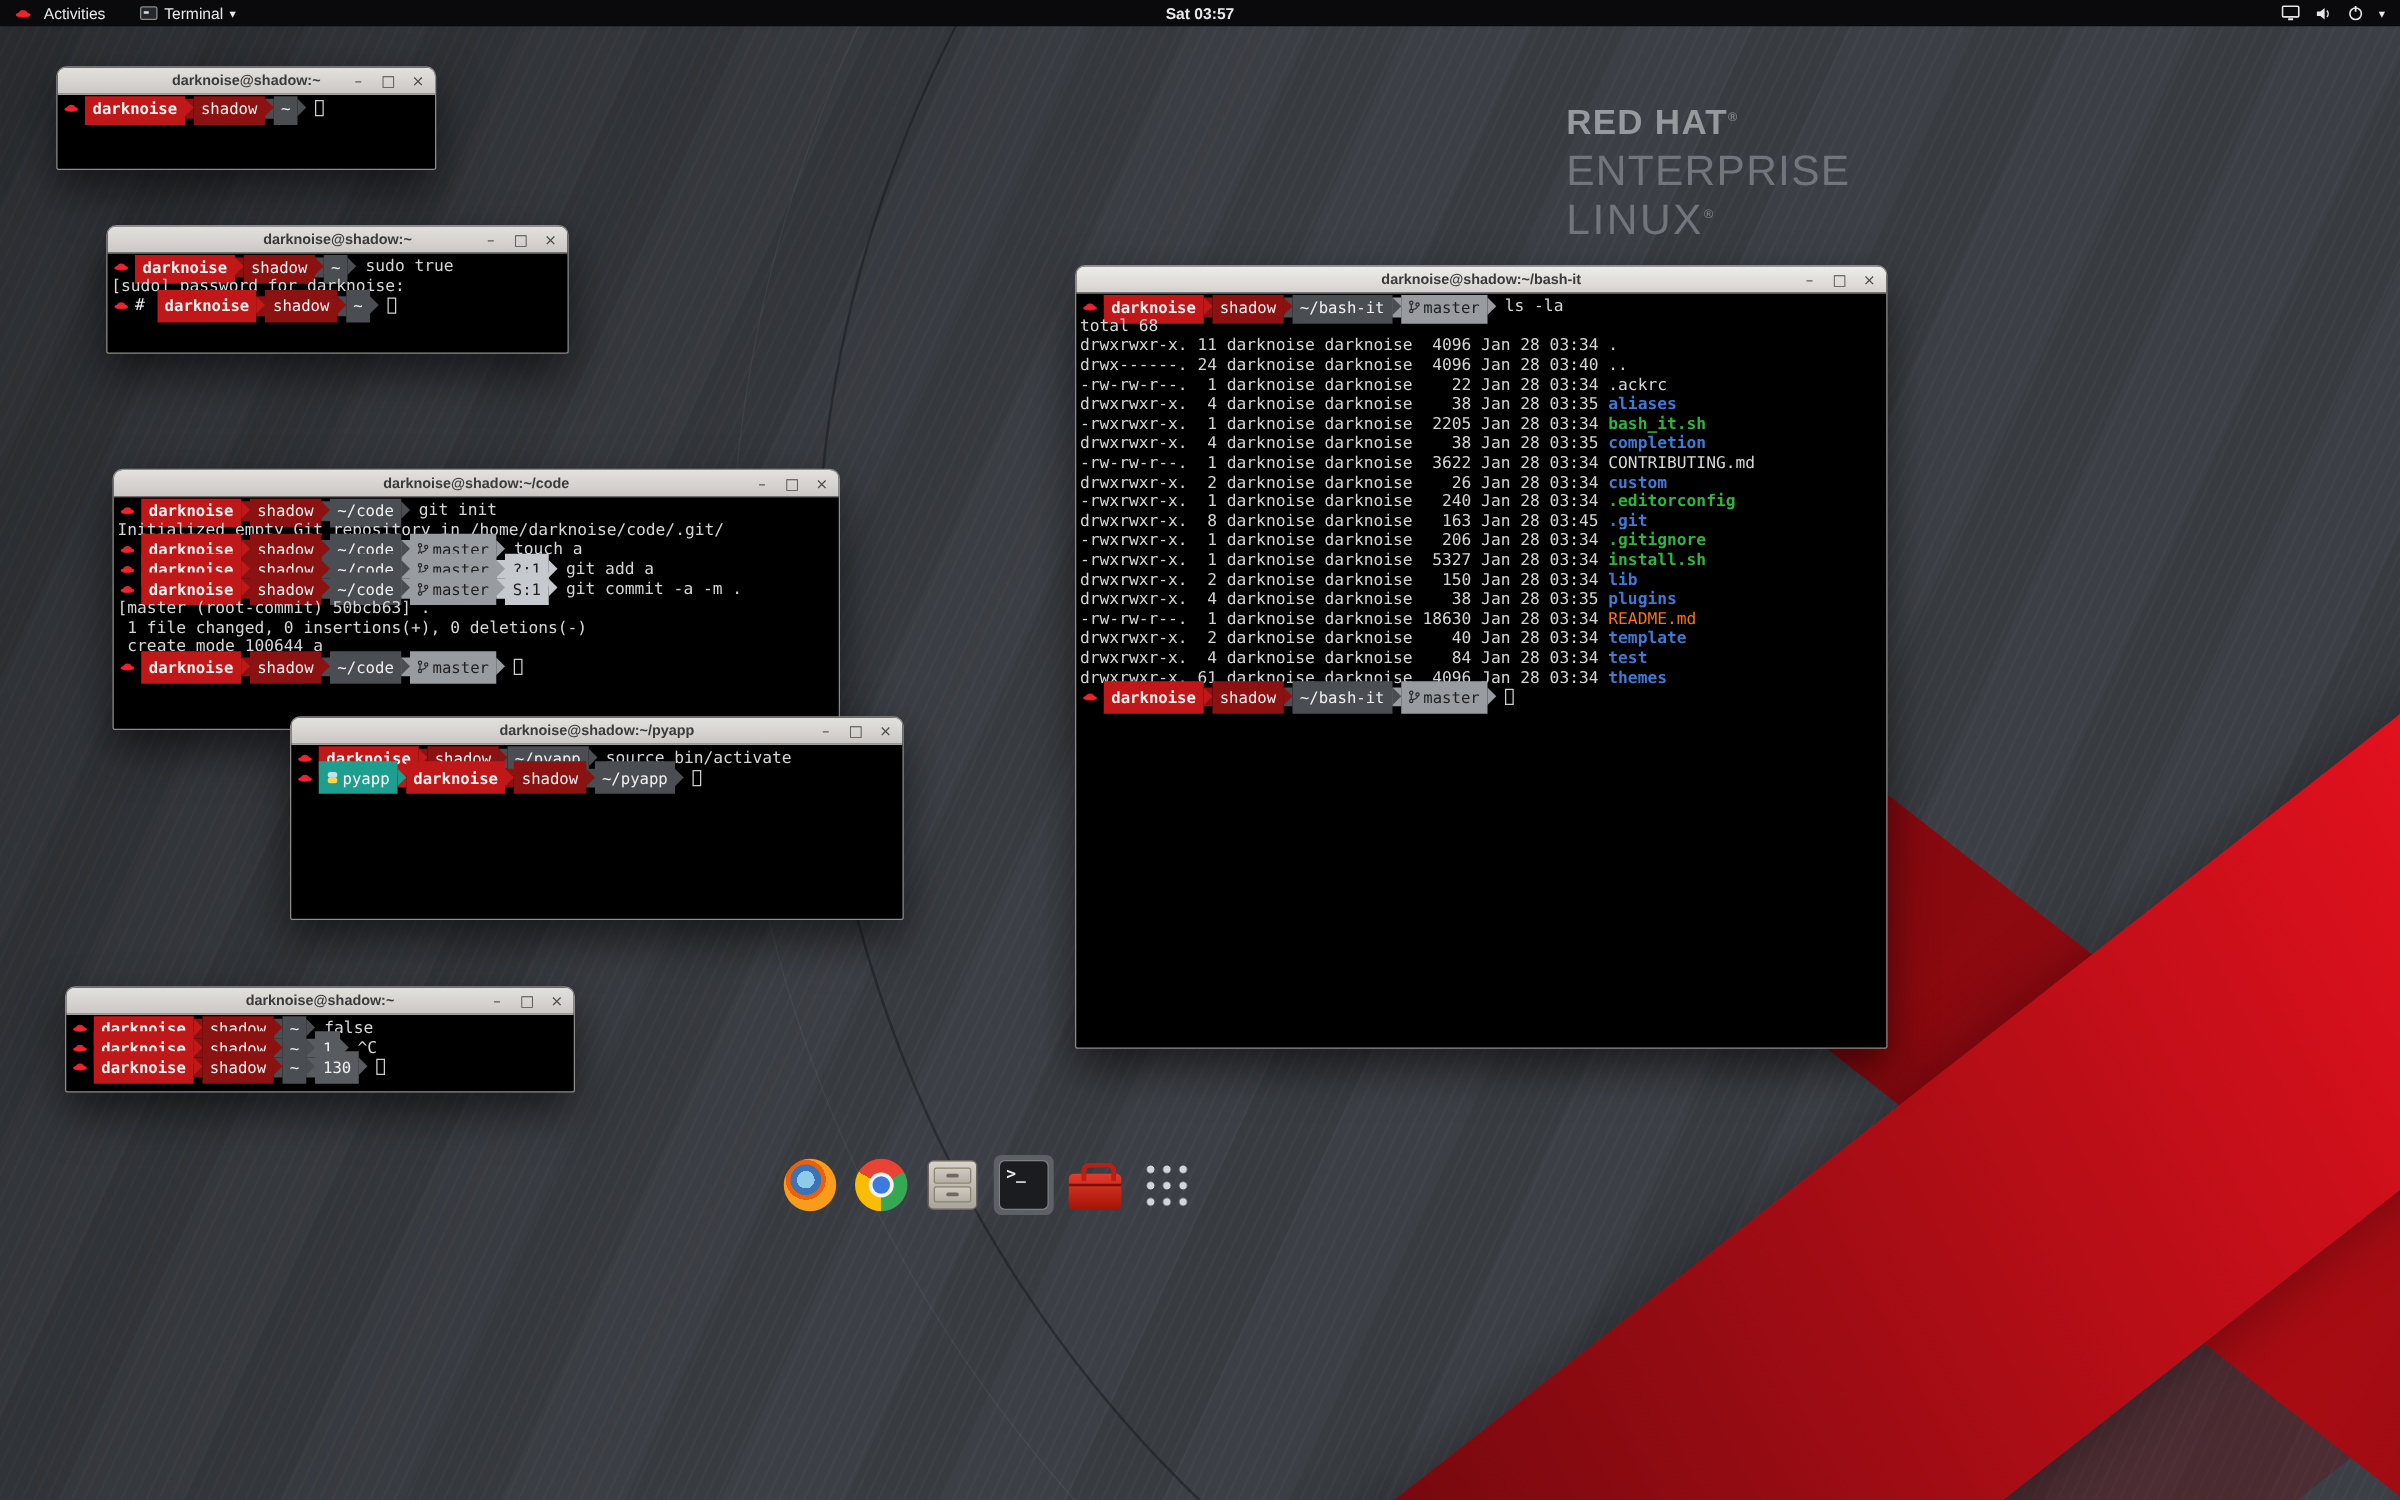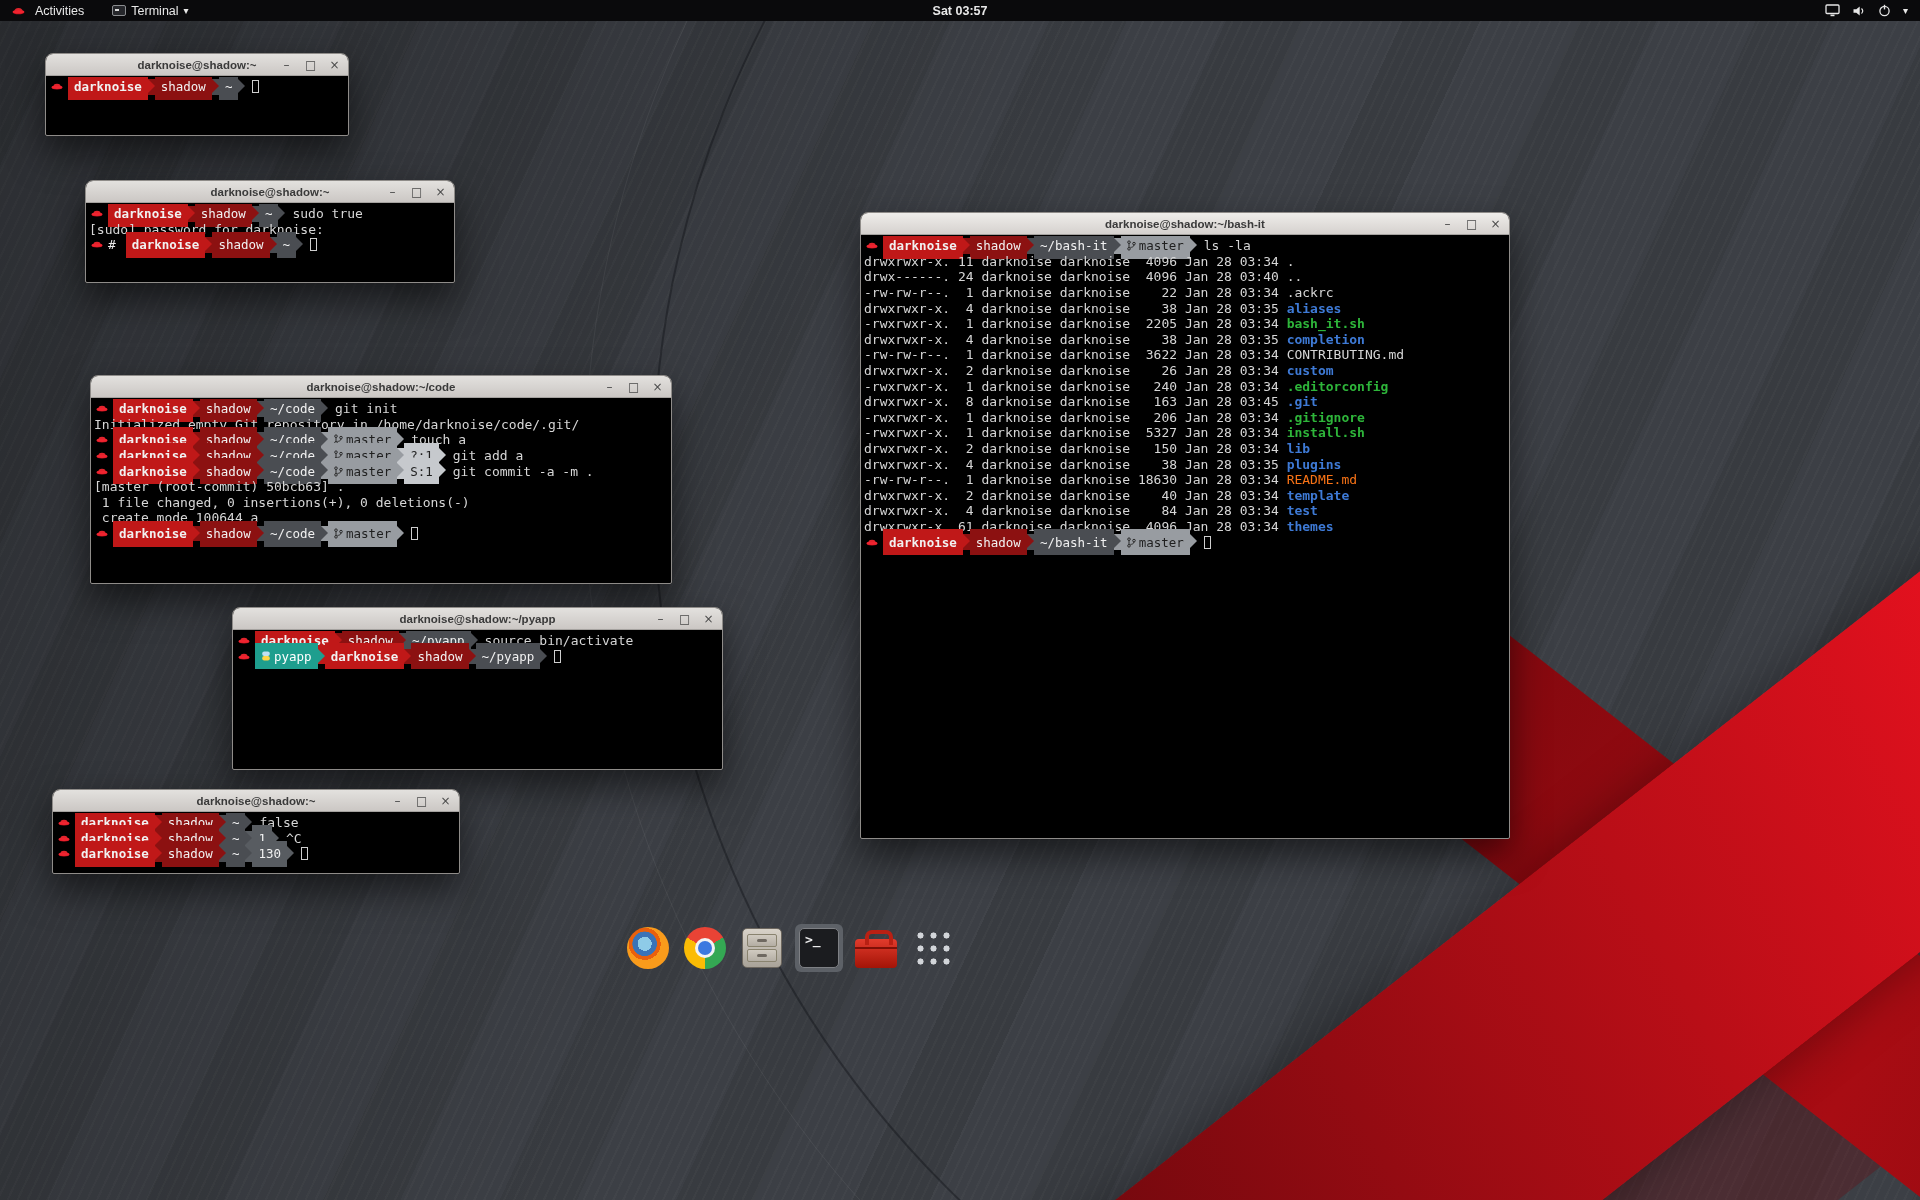--- a/index.html
+++ b/index.html
@@ -107,20 +107,25 @@
 </style>
 </head>
 <body>
 
 <div class="wallpaper">
   <div class="arc-b"></div>
   <div class="arc-a"></div>
   <div class="ribbon-under"></div>
   <div class="ribbon-cross"></div>
   <div class="ribbon-main"></div>
+  <div class="branding">
+    <div class="brand-1"><span>RED HAT</span><sup>®</sup></div>
+    <div class="brand-2">ENTERPRISE</div>
+    <div class="brand-3"><span>LINUX</span><sup>®</sup></div>
+  </div>
 </div>
 
 <div class="topbar">
   <div class="tb-item tb-activities">
     <svg class="hat" width="13" height="10" viewBox="0 0 12 9">
         <path d="M2.2 5.2a3.8 3.4 0 0 1 7.6 0z" fill="#e0242c"></path>
         <ellipse cx="6" cy="5.6" rx="5.4" ry="1.9" fill="#c8101c"></ellipse>
         <ellipse cx="6" cy="5.2" rx="5.4" ry="1.7" fill="#ef2430"></ellipse>
       </svg>
     <span>Activities</span>
@@ -245,21 +250,21 @@
           <ellipse cx="6" cy="5.2" rx="5.4" ry="1.7" fill="#ef2430"></ellipse>
         </svg><span class="seg" style="background: rgb(192, 24, 24); color: rgb(241, 241, 241); font-weight: bold;"><span>darknoise</span></span><span class="sep" style="background: rgb(140, 17, 17);"><span class="tri" style="border-left-color: rgb(192, 24, 24);"></span></span><span class="seg" style="background: rgb(140, 17, 17); color: rgb(241, 241, 241);"><span>shadow</span></span><span class="sep" style="background: rgb(74, 77, 82);"><span class="tri" style="border-left-color: rgb(140, 17, 17);"></span></span><span class="seg" style="background: rgb(74, 77, 82); color: rgb(241, 241, 241);"><span>~/code</span></span><span class="sep" style="background: rgb(152, 156, 161);"><span class="tri" style="border-left-color: rgb(74, 77, 82);"></span></span><span class="seg" style="background: rgb(152, 156, 161); color: rgb(31, 31, 31);"><svg width="9" height="11" viewBox="0 0 9 11" style="margin-right:3px;flex:none">
             <circle cx="2" cy="2.2" r="1.3" fill="none" stroke="#2a2a2a"></circle>
             <circle cx="2" cy="8.8" r="1.3" fill="none" stroke="#2a2a2a"></circle>
             <circle cx="7" cy="3.6" r="1.3" fill="none" stroke="#2a2a2a"></circle>
             <path d="M2 3.6v3.8M7 5c0 1.6-2 2.4-3.6 2.4" fill="none" stroke="#2a2a2a"></path>
           </svg><span>master</span></span><span class="sep" style="background: transparent;"><span class="tri" style="border-left-color: rgb(152, 156, 161);"></span></span><span class="cursor" style="border-color: rgb(207, 207, 207);"></span></div>
     </div>
 </div>
 
-<div class="window" style="left:232px;top:607px;width:491px;height:163px;z-index:13;">
+<div class="window" style="left:232px;top:573px;width:491px;height:163px;z-index:13;">
   <div class="titlebar">
     <span class="title">darknoise@shadow:~/pyapp</span>
     <span class="winbtns">
       <span class="wbtn">–</span>
       <span class="wbtn">□</span>
       <span class="wbtn">×</span>
     </span>
   </div>
   <div class="term">
       <div class="line"><svg class="hat" width="12" height="9" viewBox="0 0 12 9">
@@ -319,20 +324,21 @@
       <div class="line"><svg class="hat" width="12" height="9" viewBox="0 0 12 9">
           <path d="M2.2 5.2a3.8 3.4 0 0 1 7.6 0z" fill="#e0242c"></path>
           <ellipse cx="6" cy="5.6" rx="5.4" ry="1.9" fill="#c8101c"></ellipse>
           <ellipse cx="6" cy="5.2" rx="5.4" ry="1.7" fill="#ef2430"></ellipse>
         </svg><span class="seg" style="background: rgb(192, 24, 24); color: rgb(241, 241, 241); font-weight: bold;"><span>darknoise</span></span><span class="sep" style="background: rgb(140, 17, 17);"><span class="tri" style="border-left-color: rgb(192, 24, 24);"></span></span><span class="seg" style="background: rgb(140, 17, 17); color: rgb(241, 241, 241);"><span>shadow</span></span><span class="sep" style="background: rgb(74, 77, 82);"><span class="tri" style="border-left-color: rgb(140, 17, 17);"></span></span><span class="seg" style="background: rgb(74, 77, 82); color: rgb(241, 241, 241);"><span>~/bash-it</span></span><span class="sep" style="background: rgb(152, 156, 161);"><span class="tri" style="border-left-color: rgb(74, 77, 82);"></span></span><span class="seg" style="background: rgb(152, 156, 161); color: rgb(31, 31, 31);"><svg width="9" height="11" viewBox="0 0 9 11" style="margin-right:3px;flex:none">
             <circle cx="2" cy="2.2" r="1.3" fill="none" stroke="#2a2a2a"></circle>
             <circle cx="2" cy="8.8" r="1.3" fill="none" stroke="#2a2a2a"></circle>
             <circle cx="7" cy="3.6" r="1.3" fill="none" stroke="#2a2a2a"></circle>
             <path d="M2 3.6v3.8M7 5c0 1.6-2 2.4-3.6 2.4" fill="none" stroke="#2a2a2a"></path>
           </svg><span>master</span></span><span class="sep" style="background: transparent;"><span class="tri" style="border-left-color: rgb(152, 156, 161);"></span></span><span class="cmd">ls -la</span></div>
+      <div class="line"><span class="txt">total 68</span></div>
       <div class="line"><span class="txt">drwxrwxr-x. 11 darknoise darknoise  4096 Jan 28 03:34 </span><span class="txt" style="color: rgb(214, 214, 214);">.</span></div>
       <div class="line"><span class="txt">drwx------. 24 darknoise darknoise  4096 Jan 28 03:40 </span><span class="txt" style="color: rgb(214, 214, 214);">..</span></div>
       <div class="line"><span class="txt">-rw-rw-r--.  1 darknoise darknoise    22 Jan 28 03:34 </span><span class="txt" style="color: rgb(214, 214, 214);">.ackrc</span></div>
       <div class="line"><span class="txt">drwxrwxr-x.  4 darknoise darknoise    38 Jan 28 03:35 </span><span class="txt" style="color: rgb(62, 122, 214); font-weight: bold;">aliases</span></div>
       <div class="line"><span class="txt">-rwxrwxr-x.  1 darknoise darknoise  2205 Jan 28 03:34 </span><span class="txt" style="color: rgb(46, 181, 58); font-weight: bold;">bash_it.sh</span></div>
       <div class="line"><span class="txt">drwxrwxr-x.  4 darknoise darknoise    38 Jan 28 03:35 </span><span class="txt" style="color: rgb(62, 122, 214); font-weight: bold;">completion</span></div>
       <div class="line"><span class="txt">-rw-rw-r--.  1 darknoise darknoise  3622 Jan 28 03:34 </span><span class="txt" style="color: rgb(214, 214, 214);">CONTRIBUTING.md</span></div>
       <div class="line"><span class="txt">drwxrwxr-x.  2 darknoise darknoise    26 Jan 28 03:34 </span><span class="txt" style="color: rgb(62, 122, 214); font-weight: bold;">custom</span></div>
       <div class="line"><span class="txt">-rwxrwxr-x.  1 darknoise darknoise   240 Jan 28 03:34 </span><span class="txt" style="color: rgb(46, 181, 58); font-weight: bold;">.editorconfig</span></div>
       <div class="line"><span class="txt">drwxrwxr-x.  8 darknoise darknoise   163 Jan 28 03:45 </span><span class="txt" style="color: rgb(62, 122, 214); font-weight: bold;">.git</span></div>

